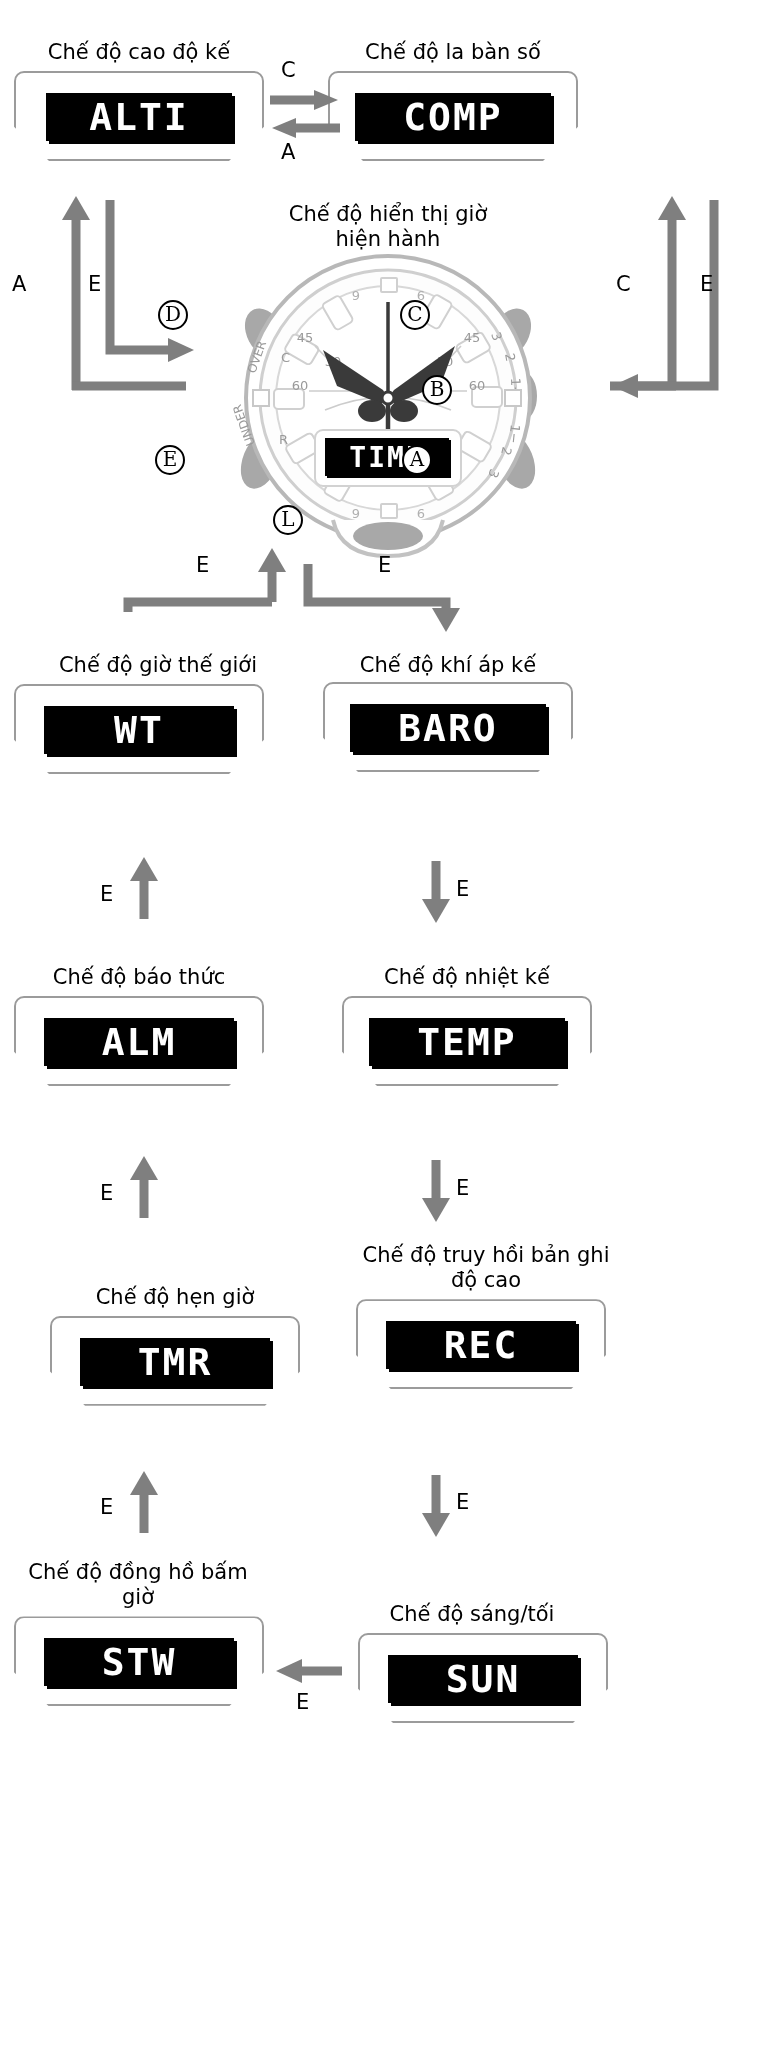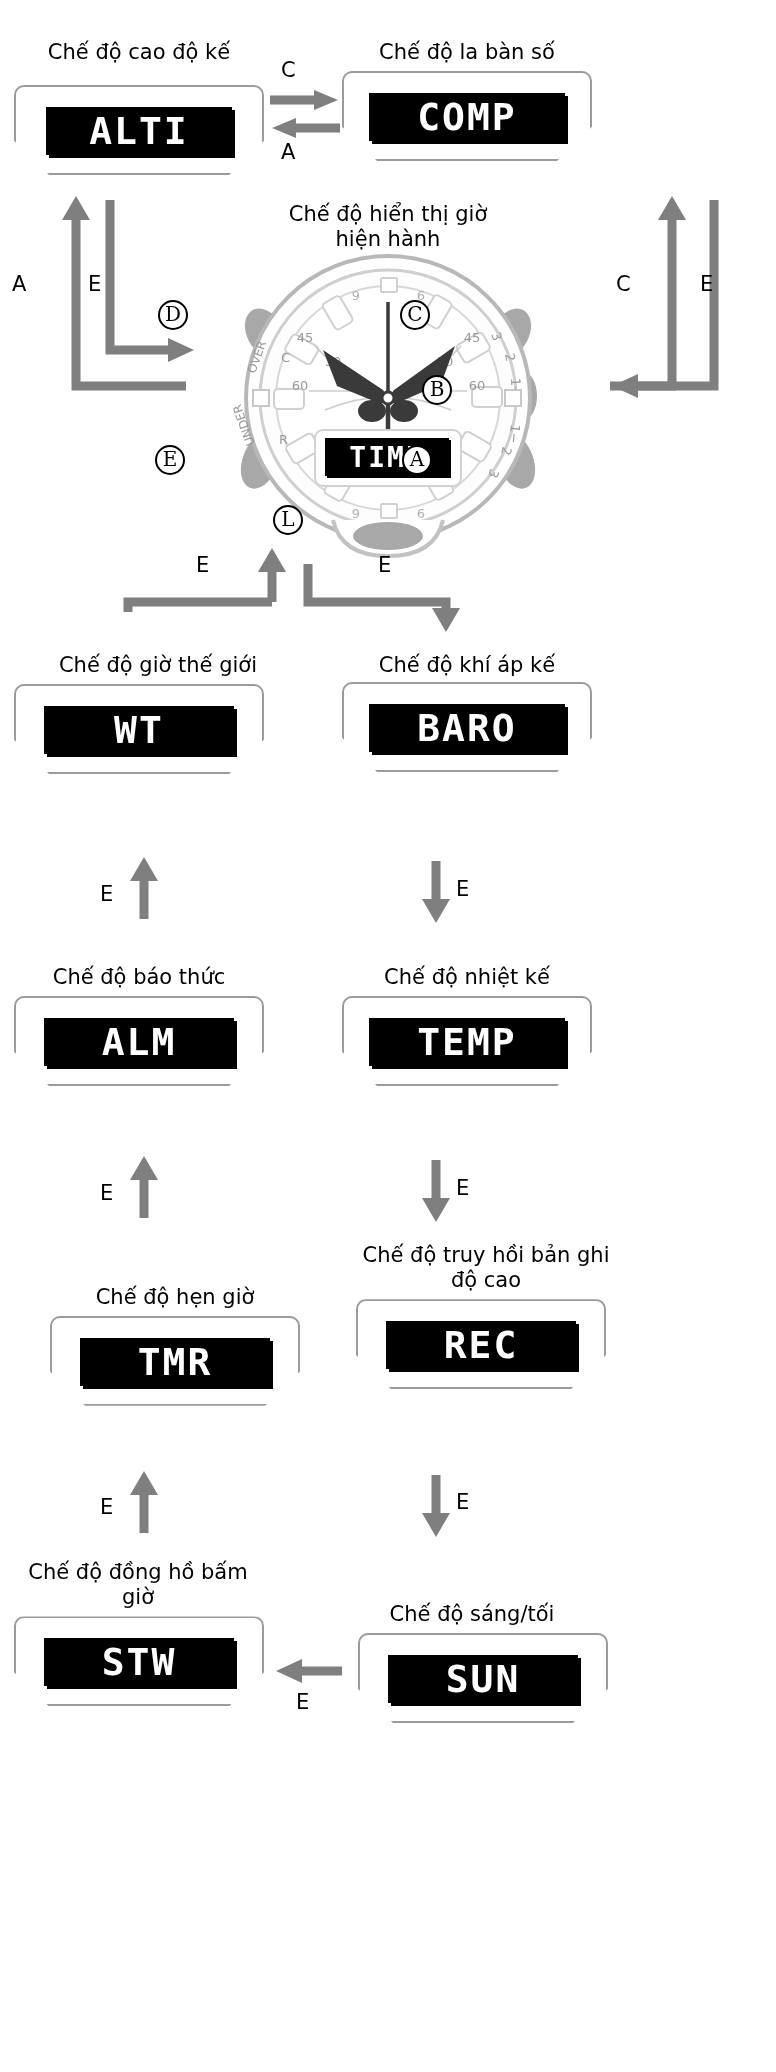--- a/index.html
+++ b/index.html
@@ -45,27 +45,27 @@
     border-radius:50%;box-sizing:border-box;
     font-size:20px;line-height:25px;text-align:center;color:#000;
     background:#fff;font-family:"DejaVu Serif","Liberation Serif",serif;
   }
 </style>
 </head>
 <body>
 
 <div class="mode-card" style="left:14px;top:40px;width:250px;">
   <div class="mode-label">Chế độ cao độ kế</div>
-  <div style="position:relative;width:250px;height:90px;margin-top:20px;">
+  <div style="position:relative;width:250px;height:90px;margin-top:6px;">
     <div class="bezel-outline"></div>
     <div class="lcd" style="width:186px;height:48px;font-size:38px;">ALTI</div>
   </div>
 </div>
 
-<div class="mode-card" style="left:342px;top:40px;width:250px;">
+<div class="mode-card" style="left:328px;top:40px;width:250px;">
   <div class="mode-label">Chế độ la bàn số</div>
   <div style="position:relative;width:250px;height:90px;margin-top:6px;">
     <div class="bezel-outline"></div>
     <div class="lcd" style="width:196px;height:48px;font-size:38px;">COMP</div>
   </div>
 </div>
 
 <div class="arrow-lbl" style="left:281px;top:58px;">C</div>
 <svg class="arrow" style="left:270px;top:90px;width:70px;height:20px;">
   <line x1="0" y1="10" x2="48" y2="10"></line>
@@ -244,21 +244,21 @@
 <div class="arrow-lbl" style="left:378px;top:553px;">E</div>
 
 <div class="mode-card" style="left: 14px; top: 653px; width: 288px;">
   <div class="mode-label">Chế độ giờ thế giới</div>
   <div style="position:relative;width:250px;height:90px;margin-top:6px;">
     <div class="bezel-outline"></div>
     <div class="lcd" style="width:190px;height:48px;font-size:38px;">WT</div>
   </div>
 </div>
 
-<div class="mode-card" style="left: 342px; top: 653px; width: 250px;">
+<div class="mode-card" style="left: 323px; top: 653px; width: 250px;">
   <div class="mode-label">Chế độ khí áp kế</div>
   <div style="position:relative;width:250px;height:90px;margin-top:4px;">
     <div class="bezel-outline"></div>
     <div class="lcd" style="width:196px;height:48px;font-size:38px;">BARO</div>
   </div>
 </div>
 
 <svg class="arrow" style="left: 130px; top: 861px; width: 30px; height: 60px;">
   <path d="M 14 58 L 14 16"></path>
   <polygon points="0,20 14,-4 28,20"></polygon>

